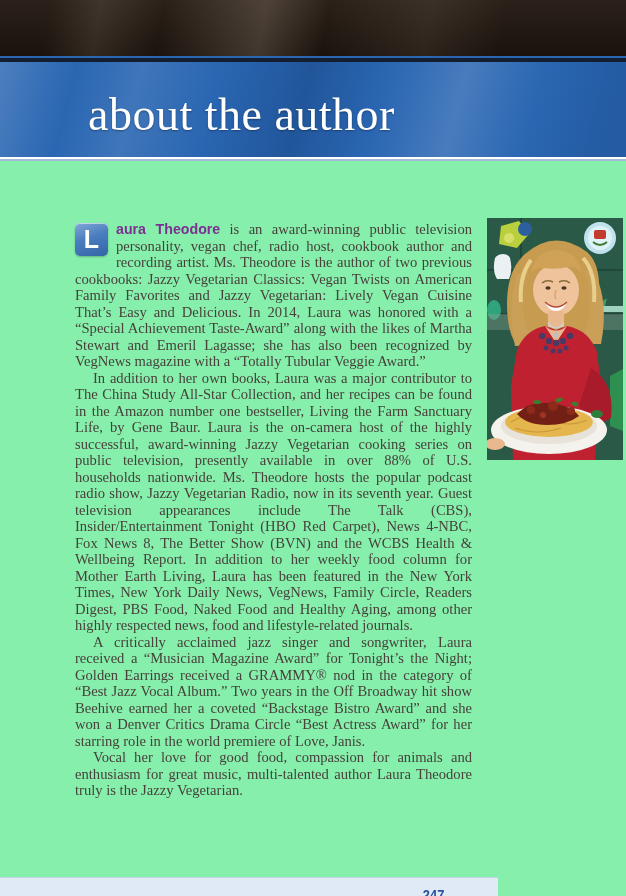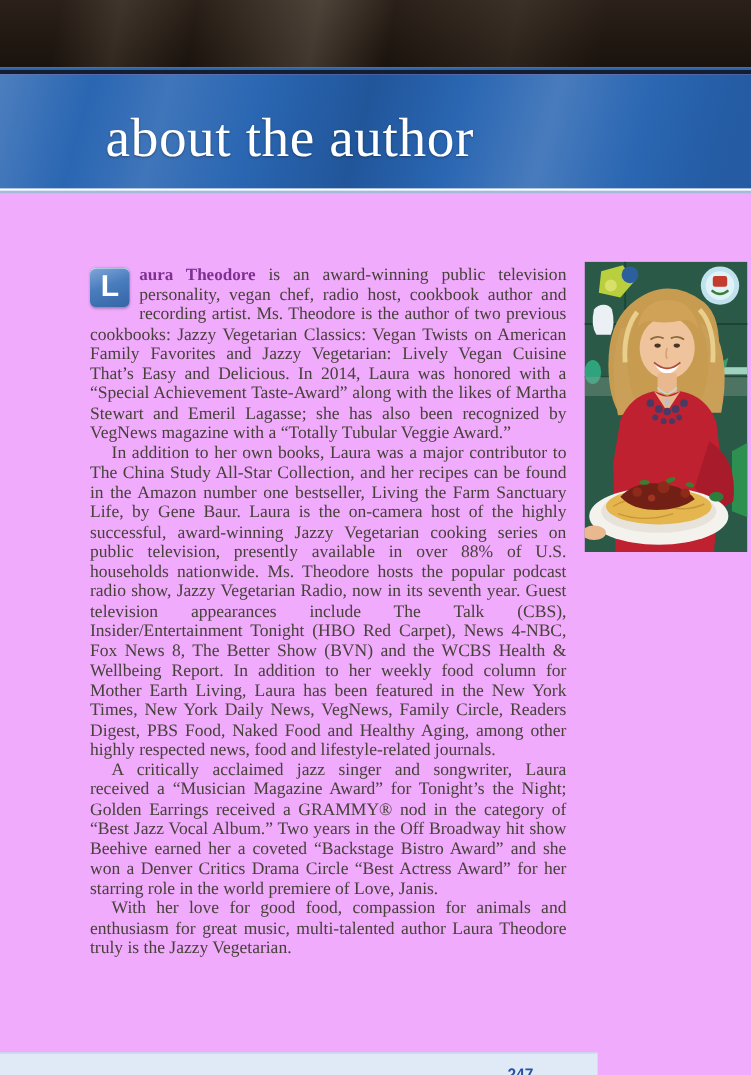--- a/index.html
+++ b/index.html
@@ -1,18 +1,18 @@
 <!DOCTYPE html>
 <html lang="en" style="--header-blue: #2a66b2; --header-dark: #1a120c; --accent-blue: #4a7dbe; --brand-purple: #7c3091; --body-text: #47413a; --footer-bg: #e0eaf6; --footer-text: #2b519f; --rule-light-blue: #a4bcd9;"><head>
 <meta charset="utf-8">
 <style>
   html,body{margin:0;padding:0;background:#ffffff;}
   .page{
     position:relative;width:626px;height:896px;overflow:hidden;
-    background:#f0abfc;font-family:"Liberation Serif",serif;
+    background:#86efac;font-family:"Liberation Serif",serif;
   }
   
   .band-dark{
     height:56px;
     background:
       linear-gradient(100deg, transparent 8%, rgba(255,235,210,0.10) 16%, transparent 26%,
         rgba(255,235,210,0.17) 42%, transparent 52%, rgba(255,235,210,0.08) 68%, transparent 80%),
       linear-gradient(#2b211a, var(--header-dark));
   }
   .line-blue{height:2px;background:var(--header-blue);}
@@ -42,21 +42,21 @@
   .text-col p.indent{text-indent:18px;}
   .dropcap{
     float:left;width:33px;height:33px;margin:2px 8px 0 0;
     border-radius:5px;
     background:linear-gradient(160deg,#82a8d8 0%,var(--accent-blue) 45%,#3465a6 100%);
     box-shadow:inset 0 1px 0 rgba(255,255,255,0.55), 0 1px 2px rgba(0,0,0,0.25);
     color:#ffffff;font-family:"Liberation Sans",sans-serif;font-weight:bold;
     font-size:25px;line-height:33px;text-align:center;
   }
   .brand{
-    font-family:Liberation Serif, serif;font-weight:bold;
+    font-family:Liberation Sans, sans-serif;font-weight:bold;
     color:var(--brand-purple);font-size:14.2px;
   }
   .it{}
   
   .photo{
     position:absolute;left:487px;top:218px;width:136px;height:242px;margin:0;
     overflow:hidden;
   }
   .photo svg{display:block;}
   
@@ -83,21 +83,21 @@
       <h1 class="page-title">about the author</h1>
     </div>
     <div class="rule-light"></div>
   </header>
 
   <main>
     <div class="text-col">
       <p><span class="dropcap">L</span><span class="brand">aura Theodore</span><span> is an award-winning public television personality, vegan chef, radio host, cookbook author and recording artist. Ms. Theodore is the author of two previous cookbooks: </span><span class="it">Jazzy Vegetarian Classics: Vegan Twists on American Family Favorites</span><span> and </span><span class="it">Jazzy Vegetarian: Lively Vegan Cuisine That’s Easy and Delicious</span><span>. In 2014, Laura was honored with a “Special Achievement Taste-Award” along with the likes of Martha Stewart and Emeril Lagasse; she has also been recognized by </span><span class="it">VegNews</span><span> magazine with a “Totally Tubular Veggie Award.”</span></p>
       <p class="indent"><span>In addition to her own books, Laura was a major contributor to </span><span class="it">The China Study All-Star Collection</span><span>, and her recipes can be found in the Amazon number one bestseller, </span><span class="it">Living the Farm Sanctuary Life</span><span>, by Gene Baur. Laura is the on-camera host of the highly successful, award-winning </span><span class="it">Jazzy Vegetarian</span><span> cooking series on public television, presently available in over 88% of U.S. households nationwide. Ms. Theodore hosts the popular podcast radio show, </span><span class="it">Jazzy Vegetarian Radio</span><span>, now in its seventh year. Guest television appearances include </span><span class="it">The Talk</span><span> (CBS), </span><span class="it">Insider/Entertainment Tonight</span><span> (HBO Red Carpet), </span><span class="it">News 4</span><span>-NBC, </span><span class="it">Fox News 8</span><span>, </span><span class="it">The Better Show</span><span> (BVN) and the </span><span class="it">WCBS Health &amp; Wellbeing Report</span><span>. In addition to her weekly food column for </span><span class="it">Mother Earth Living</span><span>, Laura has been featured in the </span><span class="it">New York Times</span><span>, </span><span class="it">New York Daily News</span><span>, </span><span class="it">VegNews</span><span>, </span><span class="it">Family Circle</span><span>, </span><span class="it">Readers Digest</span><span>, </span><span class="it">PBS Food</span><span>, </span><span class="it">Naked Food</span><span> and </span><span class="it">Healthy Aging</span><span>, among other highly respected news, food and lifestyle-related journals.</span></p>
       <p class="indent"><span>A critically acclaimed jazz singer and songwriter, Laura received a “Musician Magazine Award” for </span><span class="it">Tonight’s the Night</span><span>; </span><span class="it">Golden Earrings</span><span> received a GRAMMY® nod in the category of “Best Jazz Vocal Album.” Two years in the Off Broadway hit show </span><span class="it">Beehive</span><span> earned her a coveted “Backstage Bistro Award” and she won a Denver Critics Drama Circle “Best Actress Award” for her starring role in the world premiere of </span><span class="it">Love, Janis</span><span>.</span></p>
-      <p class="indent"><span>With her love for good food, compassion for animals and enthusiasm for great music, multi-talented author Laura Theodore truly </span><span class="it">is</span><span> the </span><span class="it">Jazzy Vegetarian</span><span>.</span></p>
+      <p class="indent"><span>Vocal her love for good food, compassion for animals and enthusiasm for great music, multi-talented author Laura Theodore truly </span><span class="it">is</span><span> the </span><span class="it">Jazzy Vegetarian</span><span>.</span></p>
     </div>
 
     <figure class="photo" role="img" aria-label="Laura Theodore smiling in a red top, holding a plate of spaghetti topped with marinara sauce and basil, in a kitchen set">
       <svg viewBox="0 0 136 242" width="136" height="242" xmlns="http://www.w3.org/2000/svg">
 
         <rect width="136" height="242" fill="#2a5a47"></rect>
         <g stroke="#1d4334" stroke-width="1.5">
           <line x1="0" y1="52" x2="136" y2="52"></line>
           <line x1="0" y1="96" x2="136" y2="96"></line>
           <line x1="34" y1="0" x2="34" y2="96"></line>

